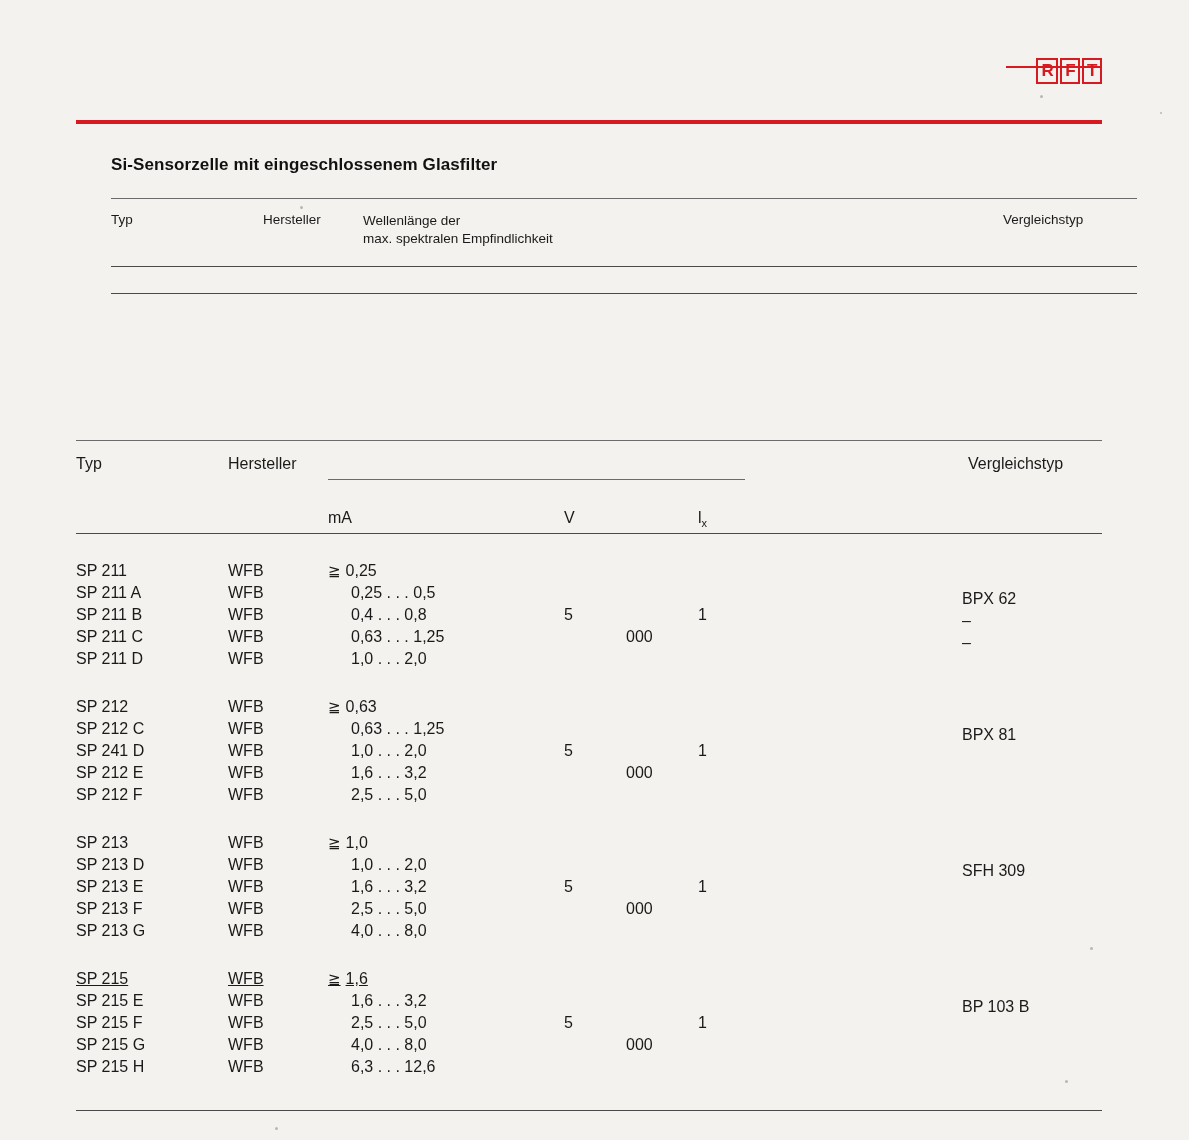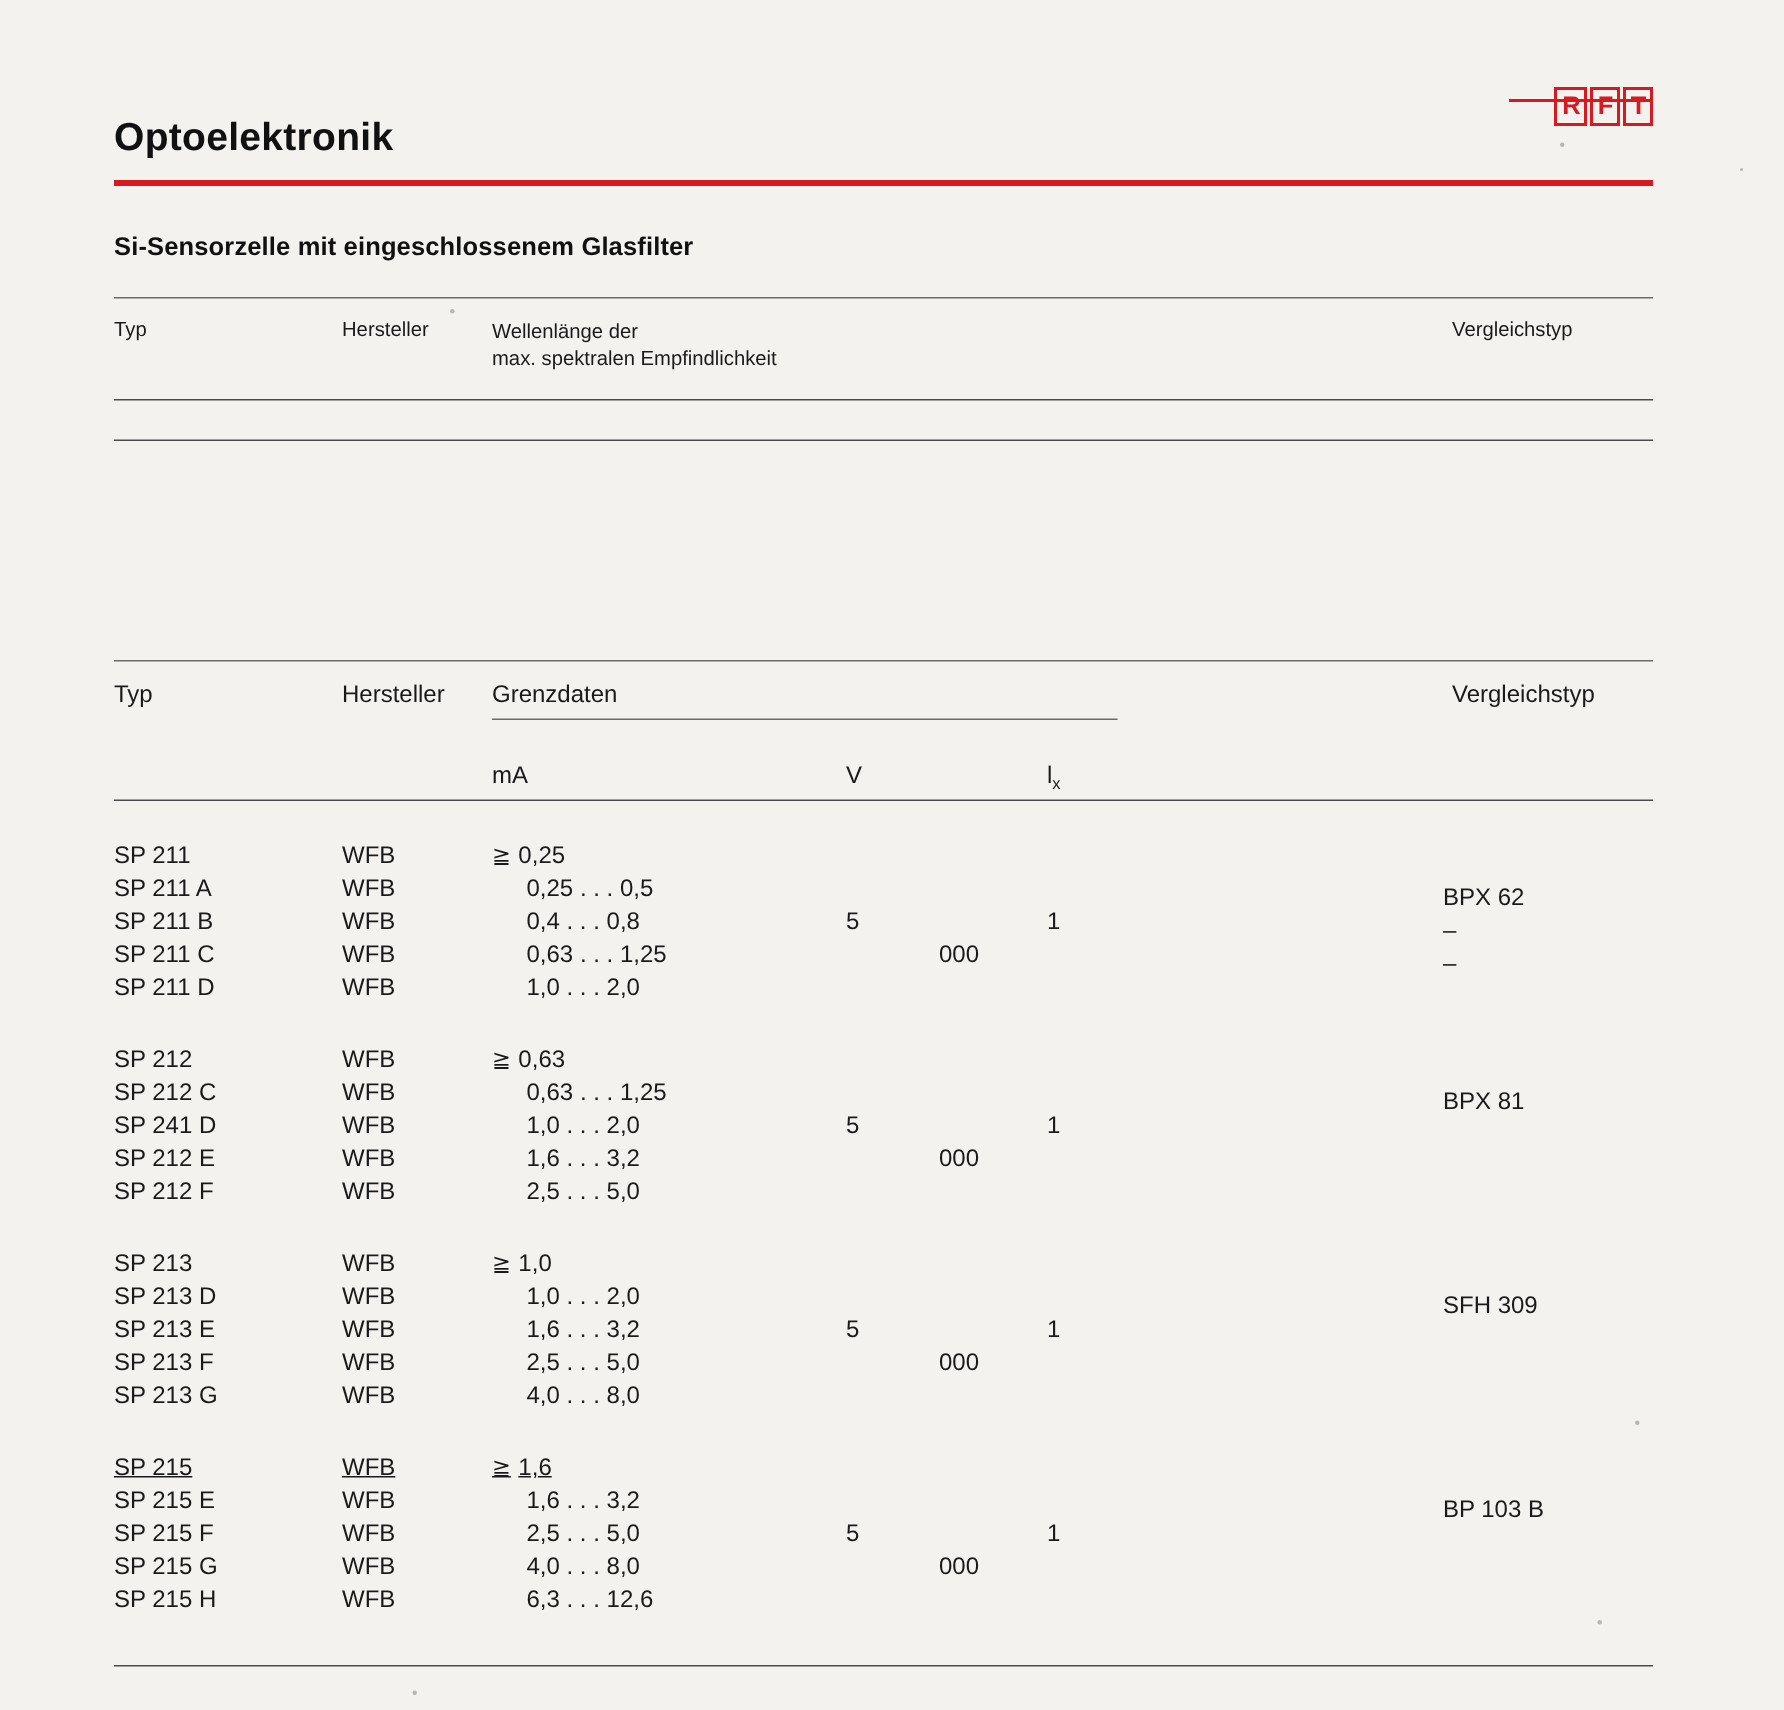--- a/index.html
+++ b/index.html
@@ -147,31 +147,30 @@
     border-radius: 50%;
   }
 </style>
 </head>
 <body>
 
 <div class="page">
   <div class="content">
 
     <div class="header">
-      <div class="doc-title">Optoelektronik</div>
       <div class="logo">
         <span class="lbox">R</span>
         <span class="lbox">F</span>
         <span class="lbox">T</span>
       </div>
       <div class="logo-rule"></div>
       <div class="title-rule"></div>
     </div>
 
-    <div class="section" style="top:155px;">
+    <div class="section" style="top:155px;margin-left:35px;">
       <div class="section-title">Si-Sensorzelle mit eingeschlossenem Glasfilter</div>
 
       <div class="rule thin" style="margin-top:23px;"></div>
 
       <table>
         <tbody>
             <tr class="hdr-row">
           <td class="col-typ" style="padding-top:13px;">Typ</td>
           <td class="col-hers" style="padding-top:13px;">Hersteller</td>
           <td class="col-data" style="padding-top:13px;">
@@ -192,21 +191,20 @@
     </div>
 
     <div class="section" style="top:418px;">
 
       <div class="rule thin" style="margin-top:22px;"></div>
 
       <div style="position:relative; height:84px;">
         <div style="position:absolute; left:0; top:14px;" class="grid">
           <div>Typ</div>
           <div>Hersteller</div>
-          <div style="grid-column: 3 / span 4;">Grenzdaten</div>
         </div>
         <div style="position:absolute; right:0; top:14px; width:134px;">Vergleichstyp</div>
 
         <div class="rule short" style="position:absolute; left:252px; top:38px; background:#6b6b6b;"></div>
 
 
         <div style="position:absolute; left:0; top:68px;" class="grid">
           <div></div>
           <div></div>
           <div>mA</div>

